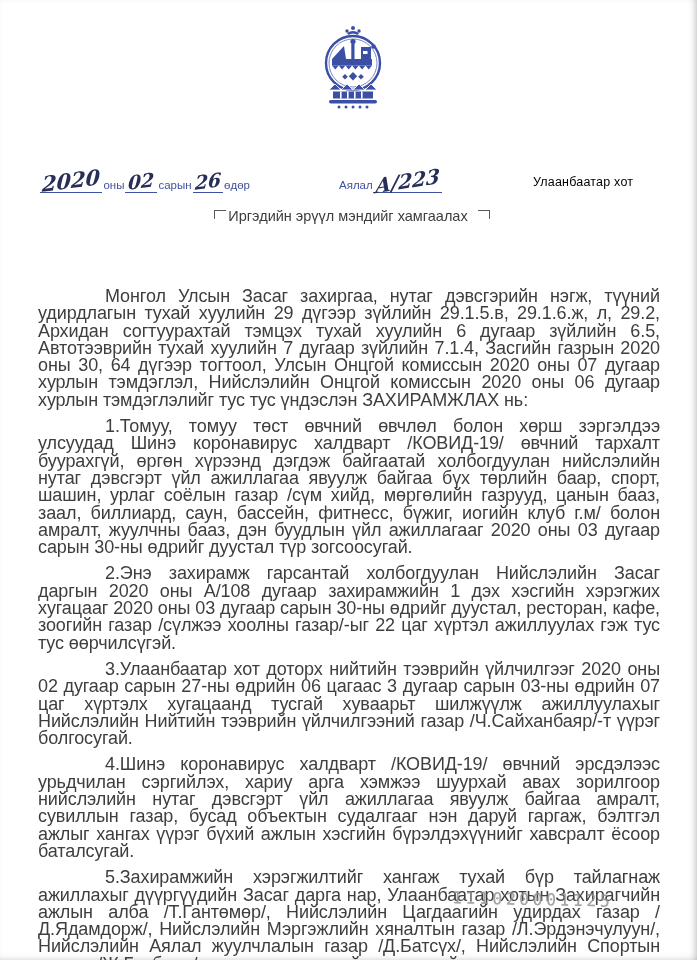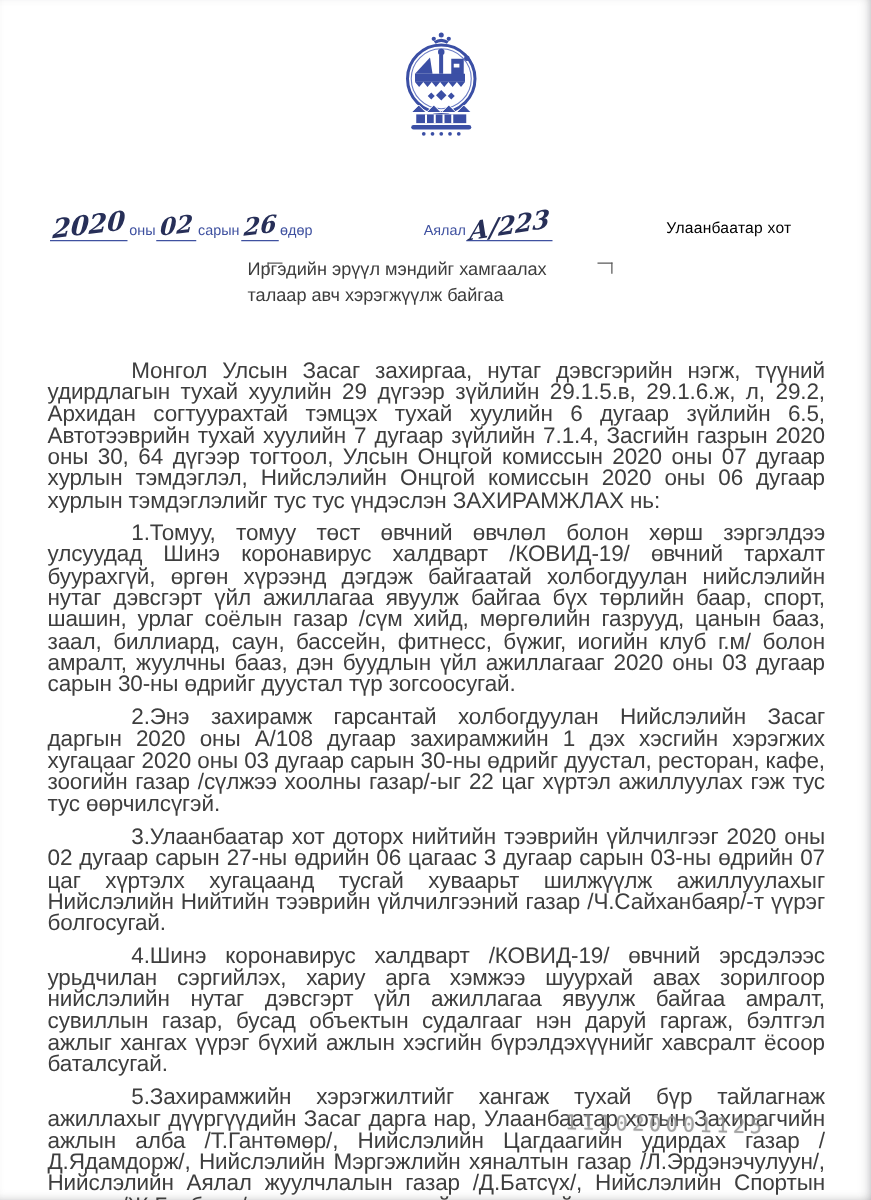--- a/index.html
+++ b/index.html
@@ -45,21 +45,21 @@
     padding:0 1px 1px 1px;white-space:nowrap;margin-top:36px;
   }
   .number-group .form-label{padding-right:0;}
   .city{
     position:absolute;left:533px;top:175px;
     font-size:12.5px;color:#000000;letter-spacing:.2px;
   }
   
   .title-wrap{
     position:absolute;top:206px;left:198px;width:300px;
-    color:#3d3d3d;
+    text-align:center;color:#3d3d3d;
     font-size:14.5px;line-height:20.5px;
   }
   .bracket{position:absolute;width:11px;height:8px;top:4px;}
   .bracket-l{left:16px;border-left:1.5px solid #5a5a5a;border-top:1.5px solid #5a5a5a;}
   .bracket-r{right:8px;border-right:1.5px solid #5a5a5a;border-top:1.5px solid #5a5a5a;}
   
   .doc-body{
     position:absolute;top:288px;left:38px;width:622px;
     font-size:18px;line-height:17.3px;letter-spacing:-0.1px;
     text-align:justify;color:#3e3e3e;
@@ -136,21 +136,20 @@
       <span class="form-label">Аялал</span>
         <span class="uline" style="min-width:62px"><span class="hw hw-num">А/223</span></span>
     </div>
   </div>
   <div class="city">Улаанбаатар хот</div>
 
   <div class="title-wrap">
     <span class="bracket bracket-l"></span>
     <span class="bracket bracket-r"></span>
     <div>Иргэдийн эрүүл мэндийг хамгаалах</div>
-    <div>талаар авч хэрэгжүүлж байгаа</div>
   </div>
 
   <div class="doc-body">
     <p>Монгол Улсын Засаг захиргаа, нутаг дэвсгэрийн нэгж, түүний удирдлагын тухай хуулийн 29 дүгээр зүйлийн 29.1.5.в, 29.1.6.ж, л, 29.2, Архидан согтуурахтай тэмцэх тухай хуулийн 6 дугаар зүйлийн 6.5, Автотээврийн тухай хуулийн 7 дугаар зүйлийн 7.1.4, Засгийн газрын 2020 оны 30, 64 дүгээр тогтоол, Улсын Онцгой комиссын 2020 оны 07 дугаар хурлын тэмдэглэл, Нийслэлийн Онцгой комиссын 2020 оны 06 дугаар хурлын тэмдэглэлийг тус тус үндэслэн ЗАХИРАМЖЛАХ нь:</p>
     <p>1.Томуу, томуу төст өвчний өвчлөл болон хөрш зэргэлдээ улсуудад Шинэ коронавирус халдварт /КОВИД-19/ өвчний тархалт буурахгүй, өргөн хүрээнд дэгдэж байгаатай холбогдуулан нийслэлийн нутаг дэвсгэрт үйл ажиллагаа явуулж байгаа бүх төрлийн баар, спорт, шашин, урлаг соёлын газар /сүм хийд, мөргөлийн газрууд, цанын бааз, заал, биллиард, саун, бассейн, фитнесс, бүжиг, иогийн клуб г.м/ болон амралт, жуулчны бааз, дэн буудлын үйл ажиллагааг 2020 оны 03 дугаар сарын 30-ны өдрийг дуустал түр  зогсоосугай.</p>
     <p>2.Энэ захирамж гарсантай холбогдуулан Нийслэлийн Засаг даргын 2020 оны А/108 дугаар захирамжийн 1 дэх хэсгийн хэрэгжих хугацааг 2020 оны 03 дугаар сарын 30-ны өдрийг дуустал, ресторан, кафе, зоогийн газар /сүлжээ хоолны газар/-ыг 22 цаг хүртэл ажиллуулах гэж тус тус өөрчилсүгэй.</p>
     <p>3.Улаанбаатар хот доторх нийтийн тээврийн үйлчилгээг 2020 оны 02 дугаар сарын 27-ны өдрийн 06 цагаас 3 дугаар сарын 03-ны өдрийн 07 цаг хүртэлх хугацаанд тусгай хуваарьт шилжүүлж ажиллуулахыг Нийслэлийн Нийтийн тээврийн үйлчилгээний газар /Ч.Сайханбаяр/-т үүрэг болгосугай.</p>
     <p>4.Шинэ коронавирус халдварт /КОВИД-19/ өвчний эрсдэлээс урьдчилан сэргийлэх, хариу арга хэмжээ шуурхай авах зорилгоор нийслэлийн нутаг дэвсгэрт үйл ажиллагаа явуулж байгаа амралт, сувиллын газар, бусад объектын судалгааг нэн даруй гаргаж, бэлтгэл ажлыг хангах үүрэг бүхий ажлын хэсгийн бүрэлдэхүүнийг хавсралт ёсоор баталсугай.</p>
     <p>5.Захирамжийн хэрэгжилтийг хангаж тухай бүр тайлагнаж ажиллахыг дүүргүүдийн Засаг дарга нар, Улаанбаатар хотын Захирагчийн ажлын алба /Т.Гантөмөр/, Нийслэлийн Цагдаагийн удирдах газар /Д.Ядамдорж/, Нийслэлийн Мэргэжлийн хяналтын газар /Л.Эрдэнэчулуун/, Нийслэлийн Аялал жуулчлалын газар /Д.Батсүх/, Нийслэлийн Спортын хороо /Ж.Ганболд/ нарт, захирамжийг олон нийтэд мэдээлж, үнэн зөв мэдээллээр шуурхай хангаж ажиллахыг Нийслэлийн</p>
   </div>

